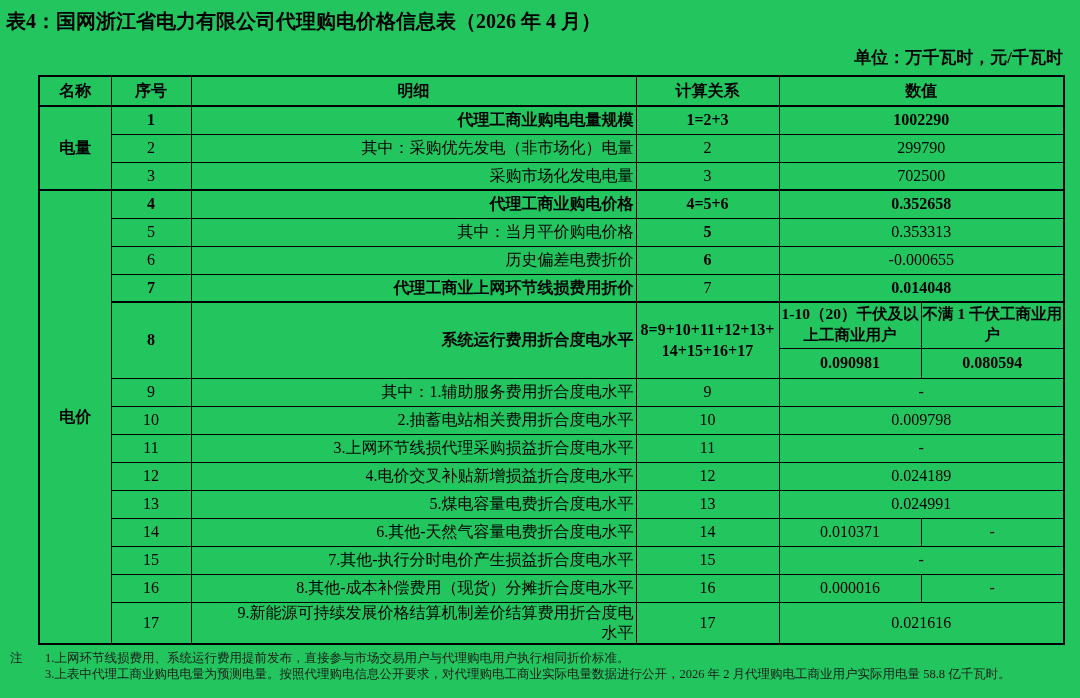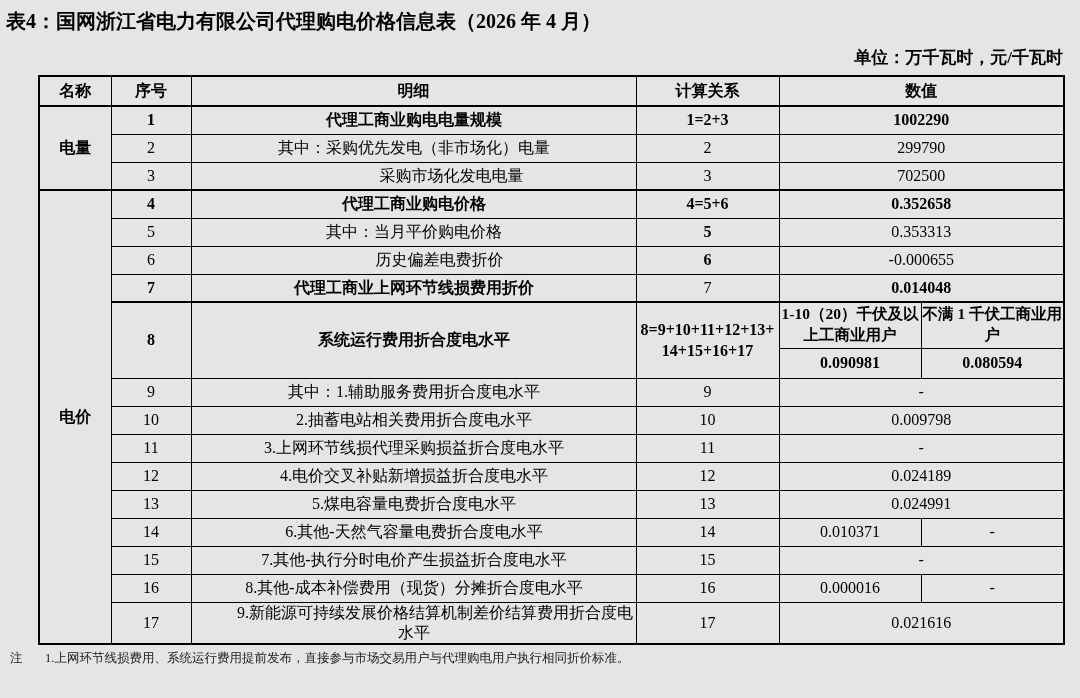--- a/index.html
+++ b/index.html
@@ -1,24 +1,24 @@
 <!DOCTYPE html>
 <html><head>
 <meta charset="utf-8">
 <style>
   html,body{margin:0;padding:0;background:#fff;overflow:hidden;}
   body{width:1080px;height:698px;font-family:"Liberation Serif","DejaVu Serif",serif;color:#000;}
-  .page{position:relative;width:1080px;height:698px;background:#e5e5e5;}
+  .page{position:relative;width:1080px;height:698px;background:#22c55e;}
   .title{position:absolute;left:6px;top:8px;font-size:20px;font-weight:bold;white-space:nowrap;}
   .unit{position:absolute;right:17px;top:46px;font-size:17px;font-weight:bold;white-space:nowrap;text-align:center;}
   table.main{position:absolute;left:38px;top:75px;width:1025px;border-collapse:collapse;table-layout:fixed;border:2px solid #000;}
   td,th{border:1px solid #000;font-size:16px;font-weight:normal;text-align:center;vertical-align:middle;padding:0 2px;line-height:1.25;overflow:hidden;}
   thead th{font-weight:bold;border-bottom:2px solid #000;height:28px;margin-top:32px;}
   tr.h28{height:28px;} tr.h46{height:46px;} tr.h30{height:30px;} tr.h53{height:36px;}
-  td.detail{text-align:center;padding-left:3px;}
+  td.detail{text-align:right;padding-left:3px;}
   .b{font-weight:bold;}
   tr.sec td{border-top:2px solid #000;}
   td.ind-sm{padding-left:54px;}
   td.ind-md{padding-left:78px;}
   td.ind-lg{}
   td.hang{text-indent:42px;padding-left:3px;}
   td.calc8{word-break:break-all;line-height:1.35;}
   td.subhdr{font-weight:bold;font-size:15.5px;line-height:1.35;padding:0 1px;}
   .notes{position:absolute;left:10px;top:650px;width:1066px;display:flex;font-size:12.5px;line-height:16px;color:#1a1a1a;}
   .notes-label{width:35px;flex:none;}
@@ -162,16 +162,17 @@
         <td>17</td>
         <td colspan="2">0.021616</td>
       </tr>
     </tbody>
   </table>
 
   <div class="notes">
     <div class="notes-label">注</div>
     <div class="notes-items">
       <div>1.上网环节线损费用、系统运行费用提前发布，直接参与市场交易用户与代理购电用户执行相同折价标准。</div>
+      <div>3.上表中代理工商业购电电量为预测电量。按照代理购电信息公开要求，对代理购电工商业实际电量数据进行公开，2026 年 2 月代理购电工商业用户实际用电量 58.8 亿千瓦时。</div>
     </div>
   </div>
 
 </div>
 
 </body></html>

